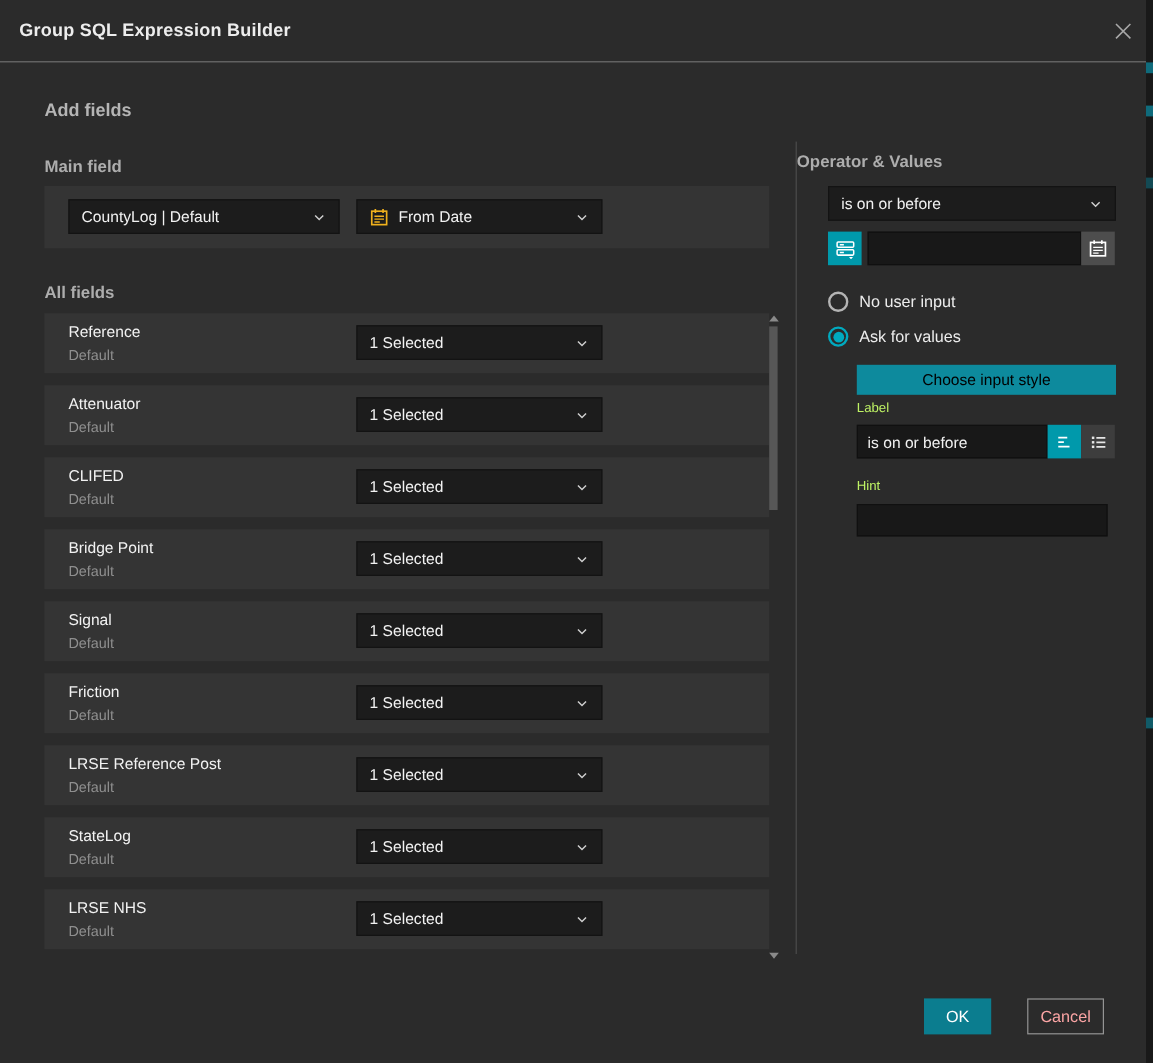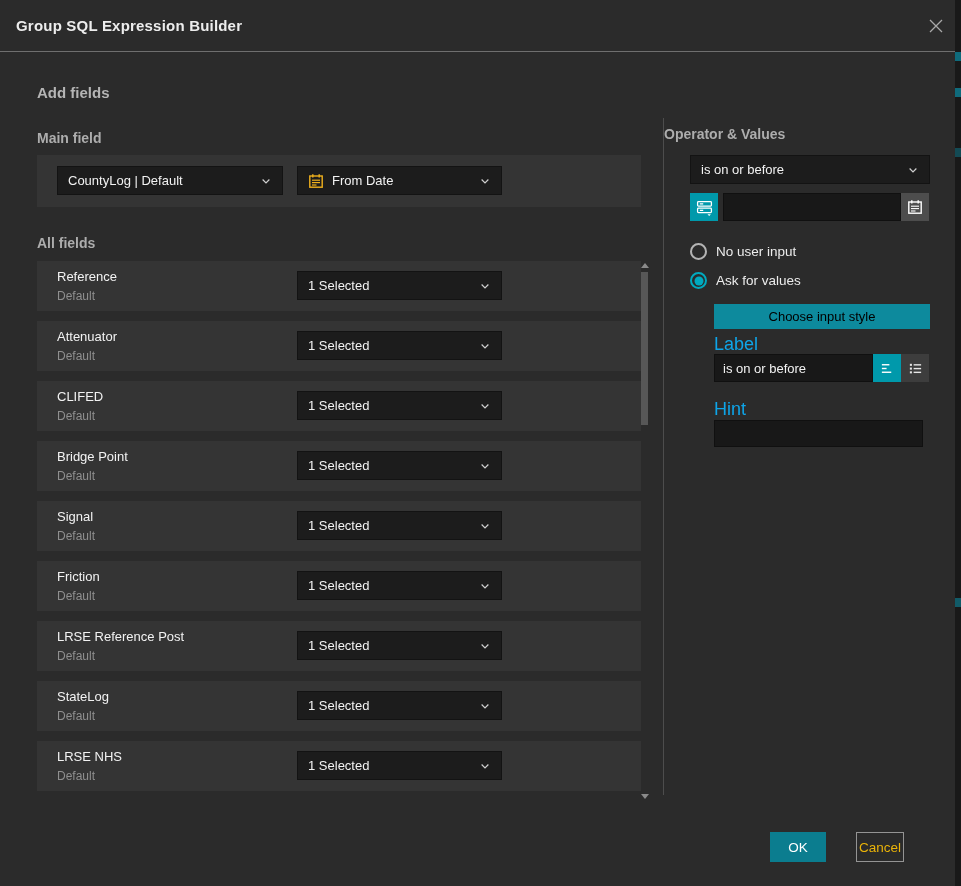--- a/index.html
+++ b/index.html
@@ -24,21 +24,21 @@
     position: absolute; top: 0; left: 0; right: 0; height: 52px;
     border-bottom: 1px solid #6f6f6f;
     display: flex; align-items: center; padding: 0 16px;
   }
   .title { font-size: 15px; font-weight: bold; color: #ededed; letter-spacing: .2px; }
   .close-btn { position: absolute; right: 14px; top: 15px; width: 22px; height: 22px; cursor: pointer; display:flex; align-items:center; justify-content:center; }
 
   
   .heading { position: absolute; font-weight: bold; color: #b5b5b5; font-size: 15px; text-align: center; }
   .subheading { position: absolute; font-weight: bold; color: #adadad; font-size: 14px; }
-  .caption { position: absolute; color: #0ea5e9; font-size: 18px; }
+  .caption { position: absolute; color: #bef264; font-size: 11px; }
 
   
   .dropdown {
     position: absolute; height: 29px; background: #1c1c1c;
     border: 1px solid #131313; display: flex; align-items: center;
     padding: 0 10px; font-size: 13px; color: #f2f2f2; cursor: pointer;
   }
   .dropdown .chev { margin-left: auto; display:flex; }
   .txtinput {
     position: absolute; background: #181818; border: 1px solid #101010;
@@ -92,22 +92,22 @@
     font-family: "Liberation Sans", sans-serif; border: none;
   }
 
   
   .ok-btn {
     position: absolute; left: 770px; top: 832px; width: 56px; height: 30px;
     background: var(--ok); color: #fff; border: none; font-size: 13.5px;
     font-family: "Liberation Sans", sans-serif; cursor: pointer;
   }
   .cancel-btn {
-    position: absolute; left: 856px; top: 832px; width: 48px; height: 30px;
-    background: transparent; color: #eab308; border: 1px solid #949494; font-size: 13.5px;
+    position: absolute; left: 856px; top: 832px; width: 64px; height: 30px;
+    background: transparent; color: #fca5a5; border: 1px solid #949494; font-size: 13.5px;
     font-family: "Liberation Sans", sans-serif; cursor: pointer;
   }
 
   
   .page-scroll-strip { position: absolute; right: 0; top: 0; width: 6px; height: 886px; background: #191919; }
   .strip-mark { position: absolute; left: 0; width: 6px; height: 9px; background: #0f6b7c; }
 </style>
 </head>
 <body>
 

